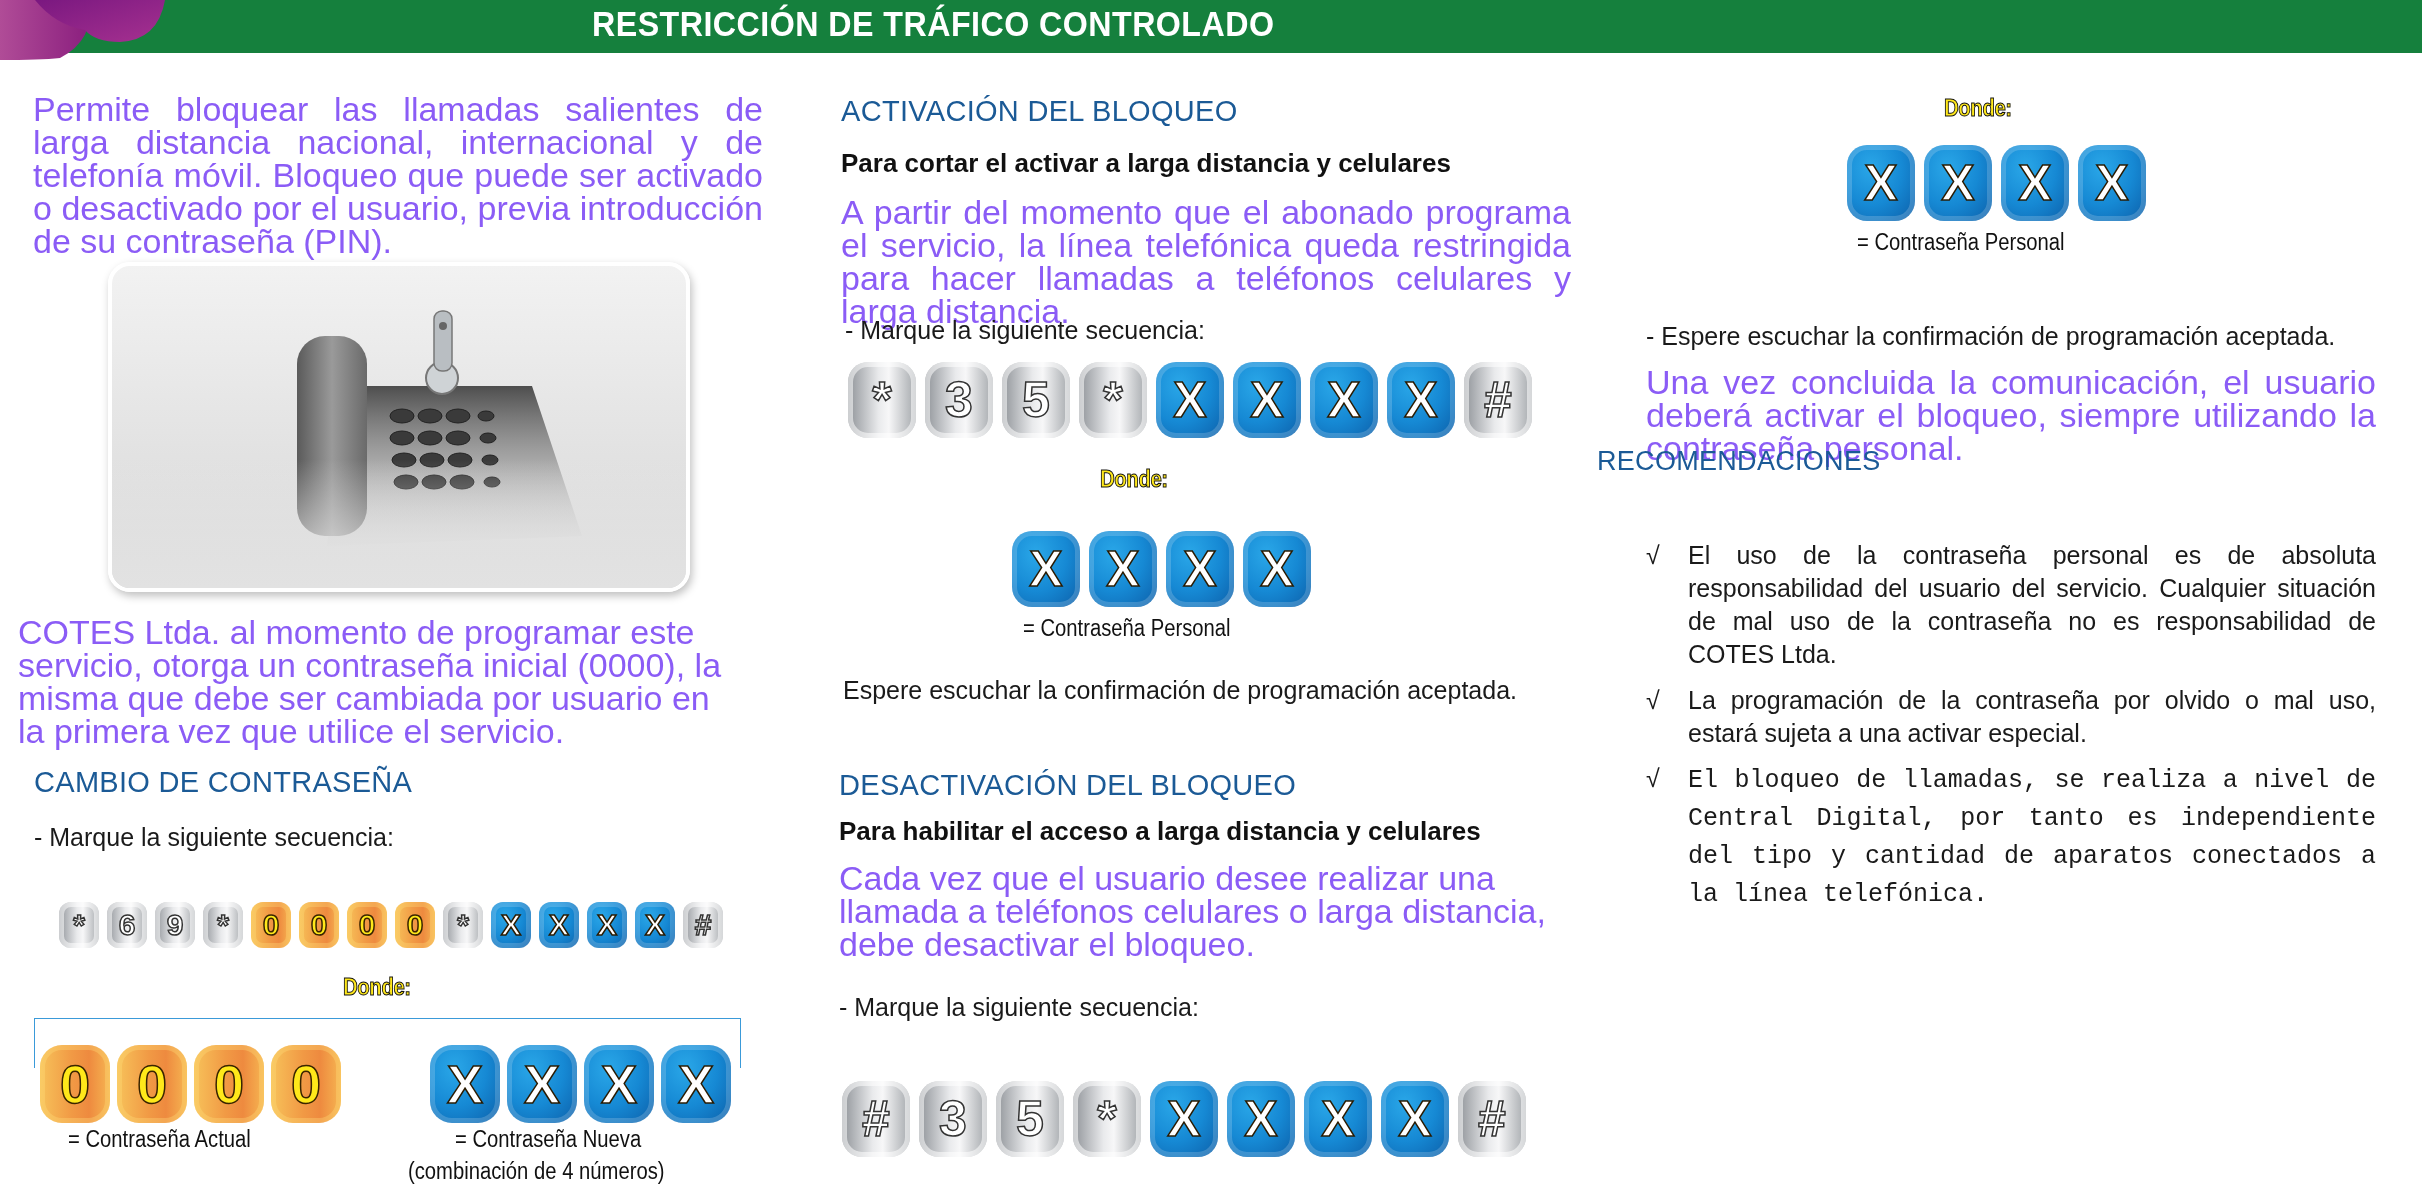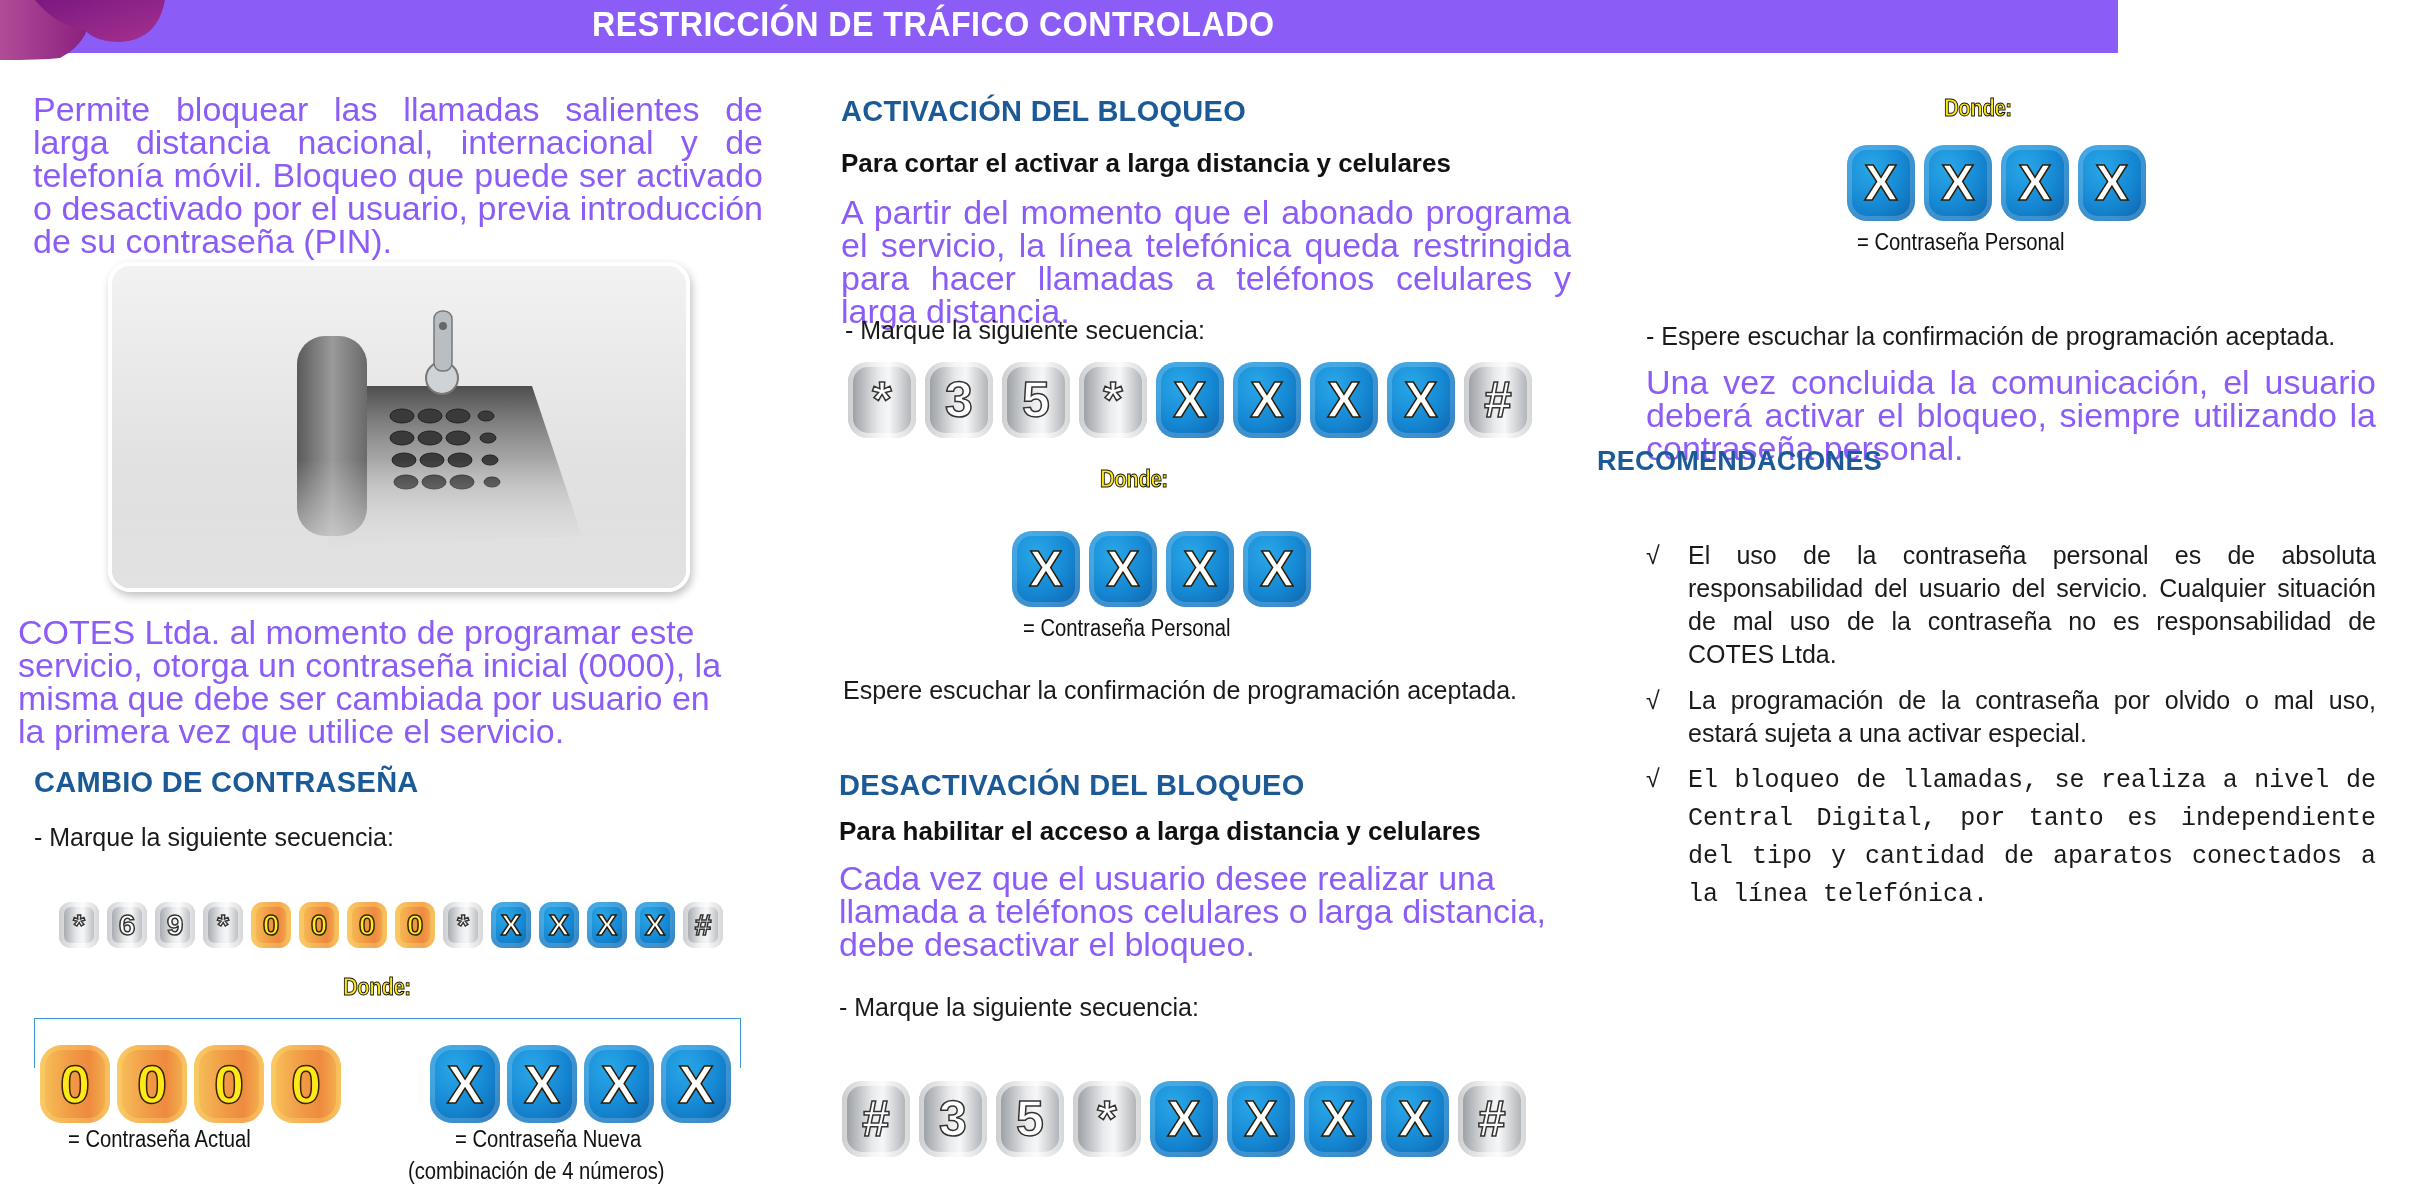--- a/index.html
+++ b/index.html
@@ -1,26 +1,26 @@
 <!DOCTYPE html>
 <html><head>
 <meta charset="utf-8">
 <style>
   * { box-sizing: border-box; margin: 0; padding: 0; }
   html, body { width: 2422px; height: 1198px; background: #ffffff; overflow: hidden; }
   body { position: relative; font-family: "Liberation Sans", sans-serif; color: #1a1a1a; }
 
-  .header { position: absolute; left: 0; top: 0; width: 2118px; height: 53px; background: #8b5cf6; }
+  .header { position: absolute; left: 0; top: 0; width: 2422px; height: 53px; background: #15803d; }
   .swoosh { position: absolute; left: 0; top: 0; width: 170px; height: 60px; }
   .header-title { position: absolute; left: 592px; top: 4px; font-size: 35px; font-weight: bold; color: #ffffff; letter-spacing: 0.5px; transform: scaleX(0.92); transform-origin: left center; white-space: nowrap; }
 
   .abs { position: absolute; }
   .body-text { font-size: 34px; line-height: 33px; text-align: justify; color: #8b5cf6; }
   .body-text.nj { text-align: left; }
-  .h-blue { font-size: 29px; font-weight: bold; color: #1B5A96; letter-spacing: 0.3px; white-space: nowrap; text-align: right; }
+  .h-blue { font-size: 29px; font-weight: normal; color: #1B5A96; letter-spacing: 0.3px; white-space: nowrap; text-align: right; }
   .h-sub { font-size: 26px; font-weight: bold; color: #111; white-space: nowrap; }
   .dash-line { font-size: 25px; line-height: 33px; white-space: nowrap; }
 
   .photo { position: absolute; left: 108px; top: 262px; width: 582px; height: 330px; border-radius: 22px; background: linear-gradient(180deg, #f2f2f2 0%, #e3e3e3 55%, #d8d8d8 100%); box-shadow: 2px 4px 8px rgba(0,0,0,0.25); border: 4px solid #ffffff; overflow: hidden; }
 
   .keyrow { position: absolute; display: flex; align-items: center; }
   .key { width: 68px; height: 76px; border-radius: 20px; display: flex; align-items: center; justify-content: center; font-family: "Liberation Sans", sans-serif; font-weight: bold; font-size: 50px; margin-right: 9px; position: relative; }
   .key.sm { width: 40px; height: 46px; border-radius: 12px; font-size: 30px; margin-right: 8px; }
   .key.lg { width: 70px; height: 78px; border-radius: 22px; font-size: 54px; margin-right: 7px; }
   .key.gray { background: linear-gradient(90deg, #8f9398 0%, #e9eaec 45%, #f7f7f8 60%, #a3a7ab 100%); color: #fff; -webkit-text-stroke: 1.5px #333; box-shadow: inset 0 0 0 5px rgba(255,255,255,0.55); }

